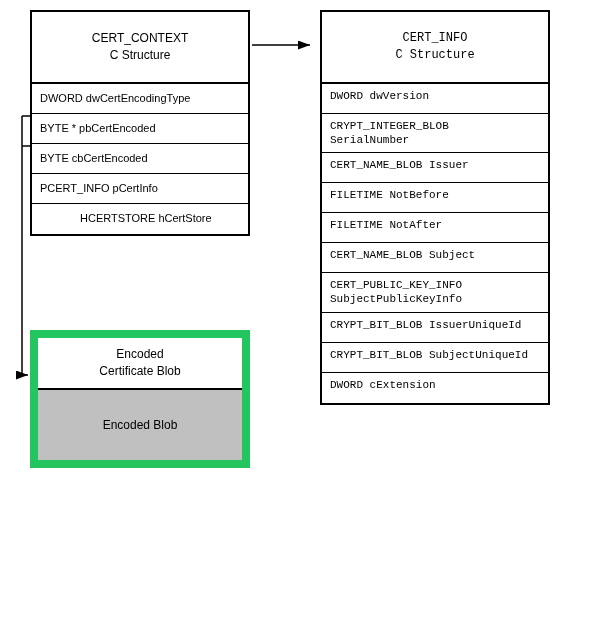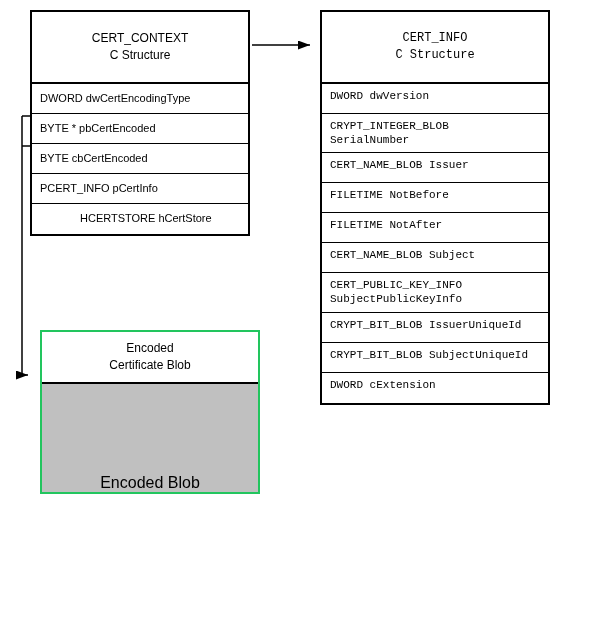--- a/index.html
+++ b/index.html
@@ -46,39 +46,39 @@
       display: flex;
       align-items: center;
     }
     .box-row:last-child {
       border-bottom: none;
       margin-left: 40px;
     }
     
     .encoded-blob-outer {
       position: absolute;
-      left: 40px;
+      left: 30px;
       top: 330px;
       width: 220px;
-      border: 2px solid #22c55e;
+      border: 8px solid #22c55e;
     }
     .encoded-blob-header {
       text-align: center;
       padding: 8px 4px;
       font-size: 12px;
       line-height: 1.4;
       border-bottom: 2px solid #000;
     }
     .encoded-blob-content {
       background: #c0c0c0;
-      height: 108px;
+      height: 70px;
       display: flex;
-      align-items: flex-end;
+      align-items: center;
       justify-content: center;
-      font-size: 16px;
+      font-size: 12px;
     }
     
     .right-col {
       position: absolute;
       left: 320px;
       top: 10px;
       width: 250px;
     }
     .cert-info-box {
       border: 2px solid #000;

